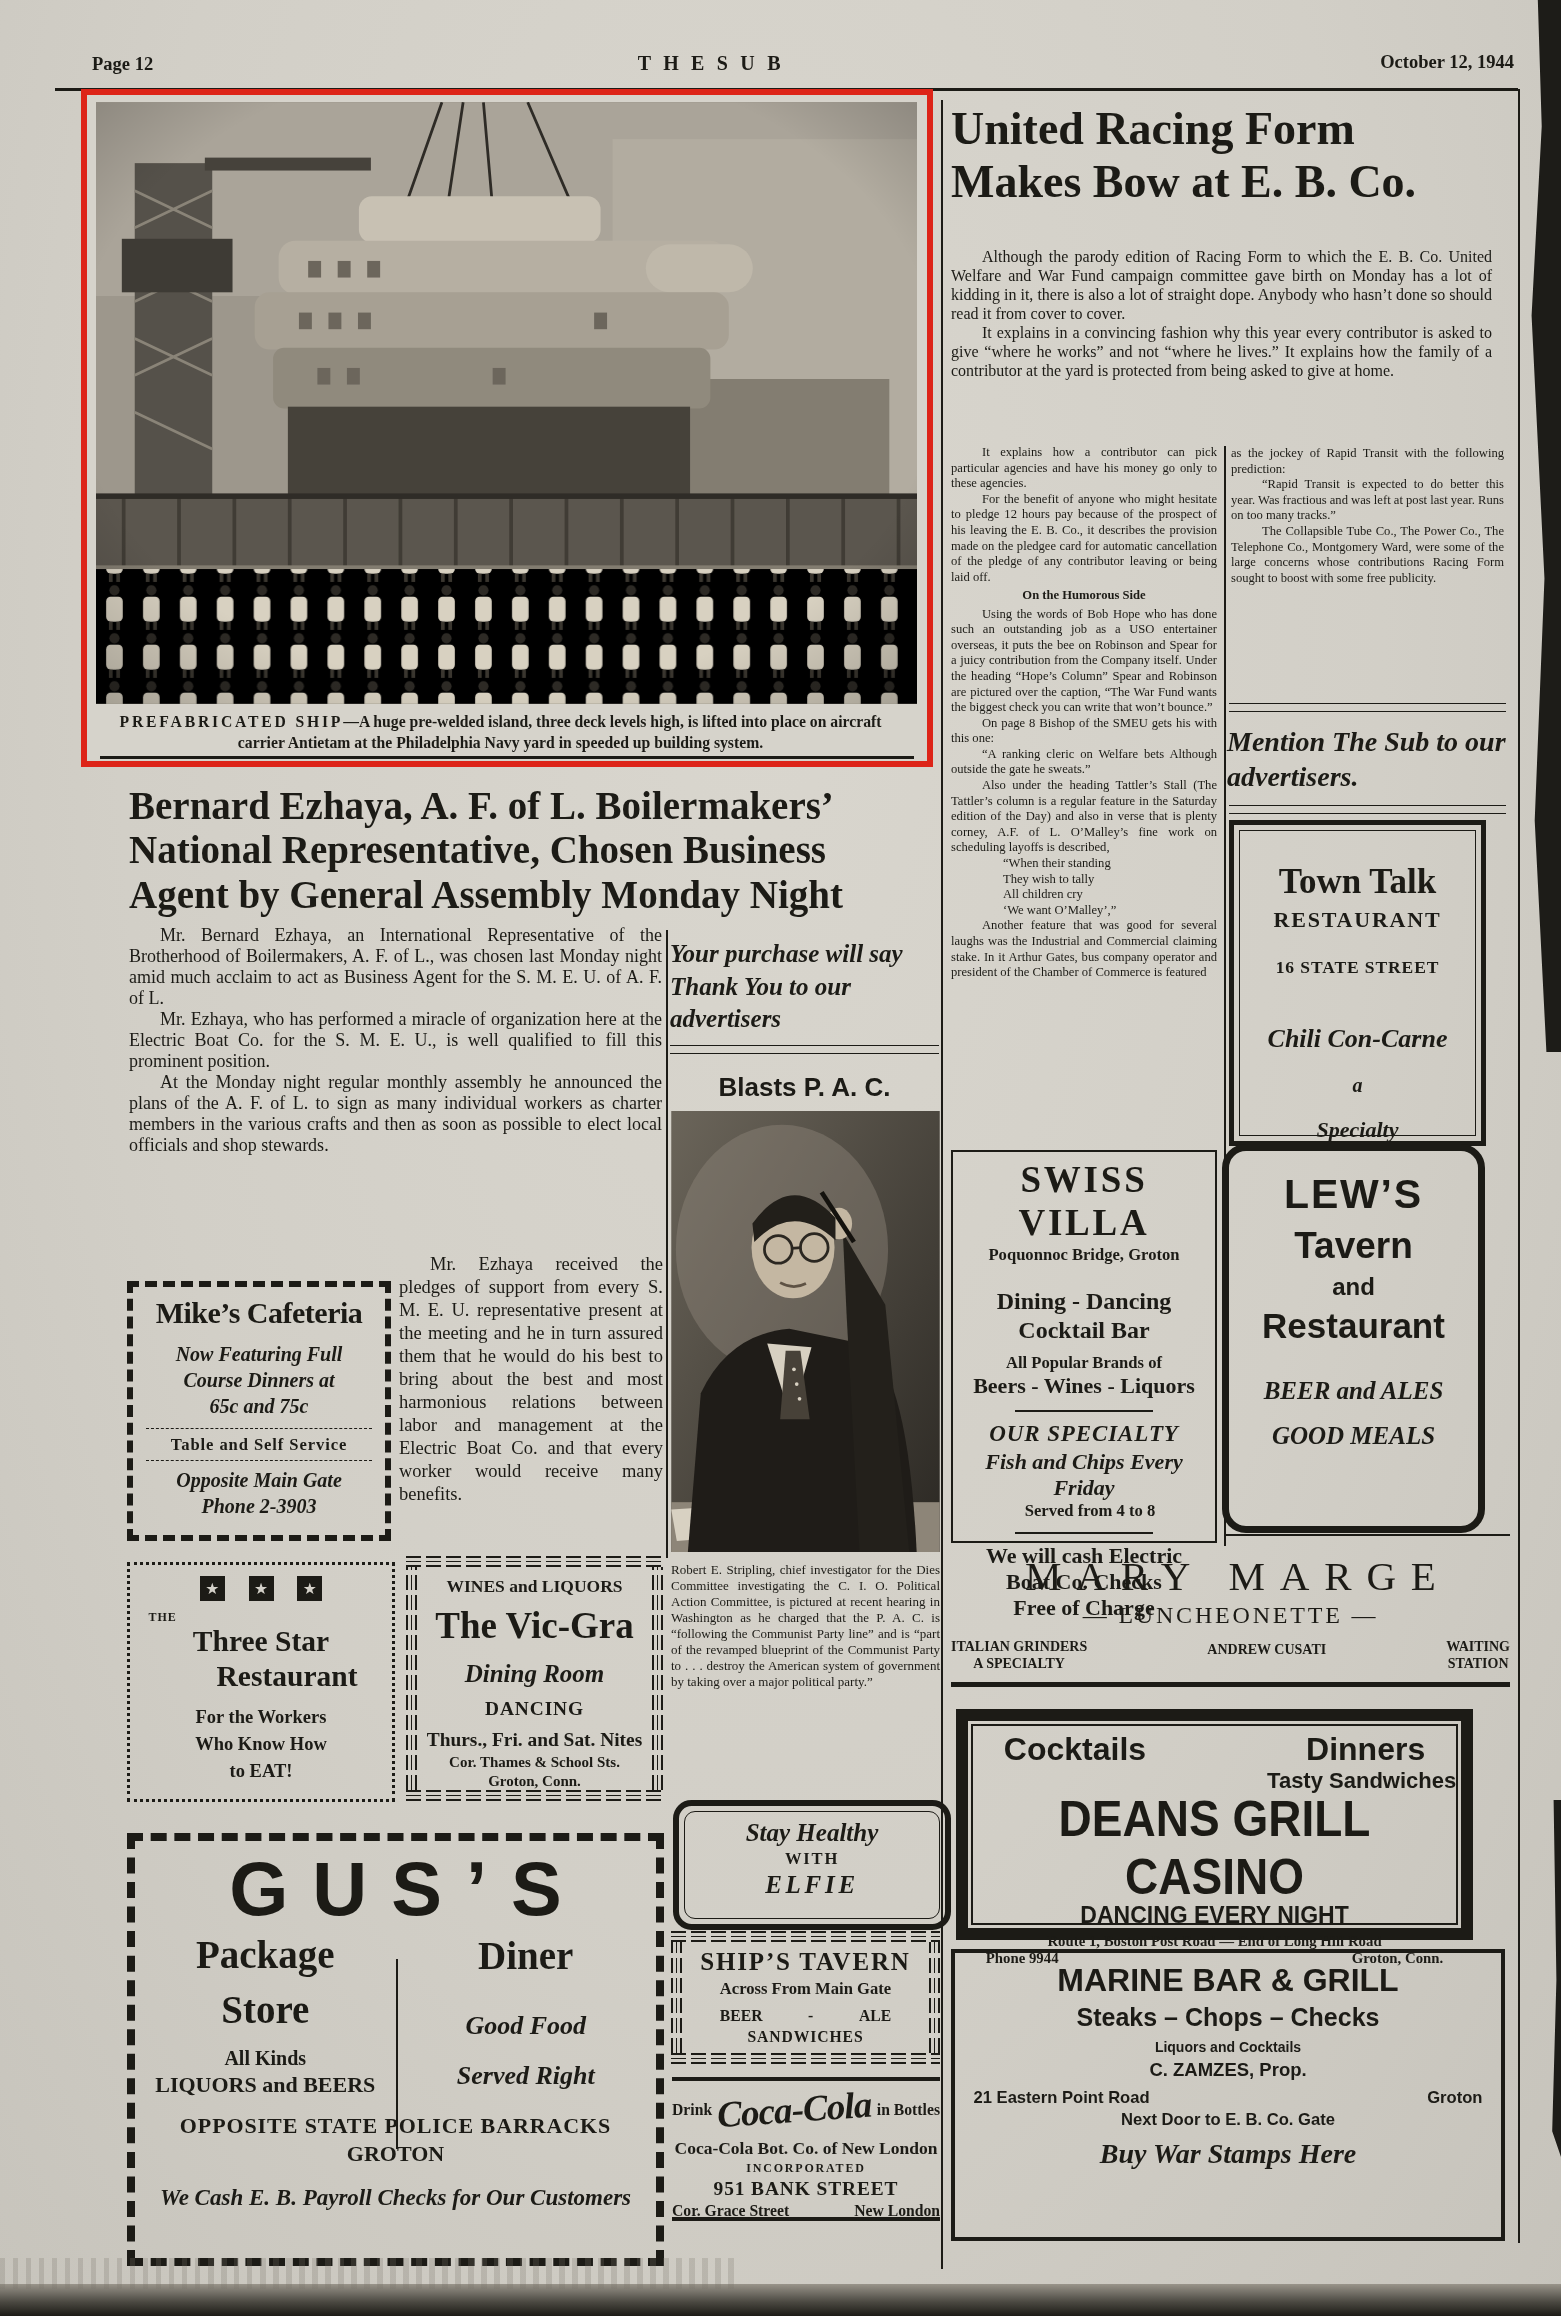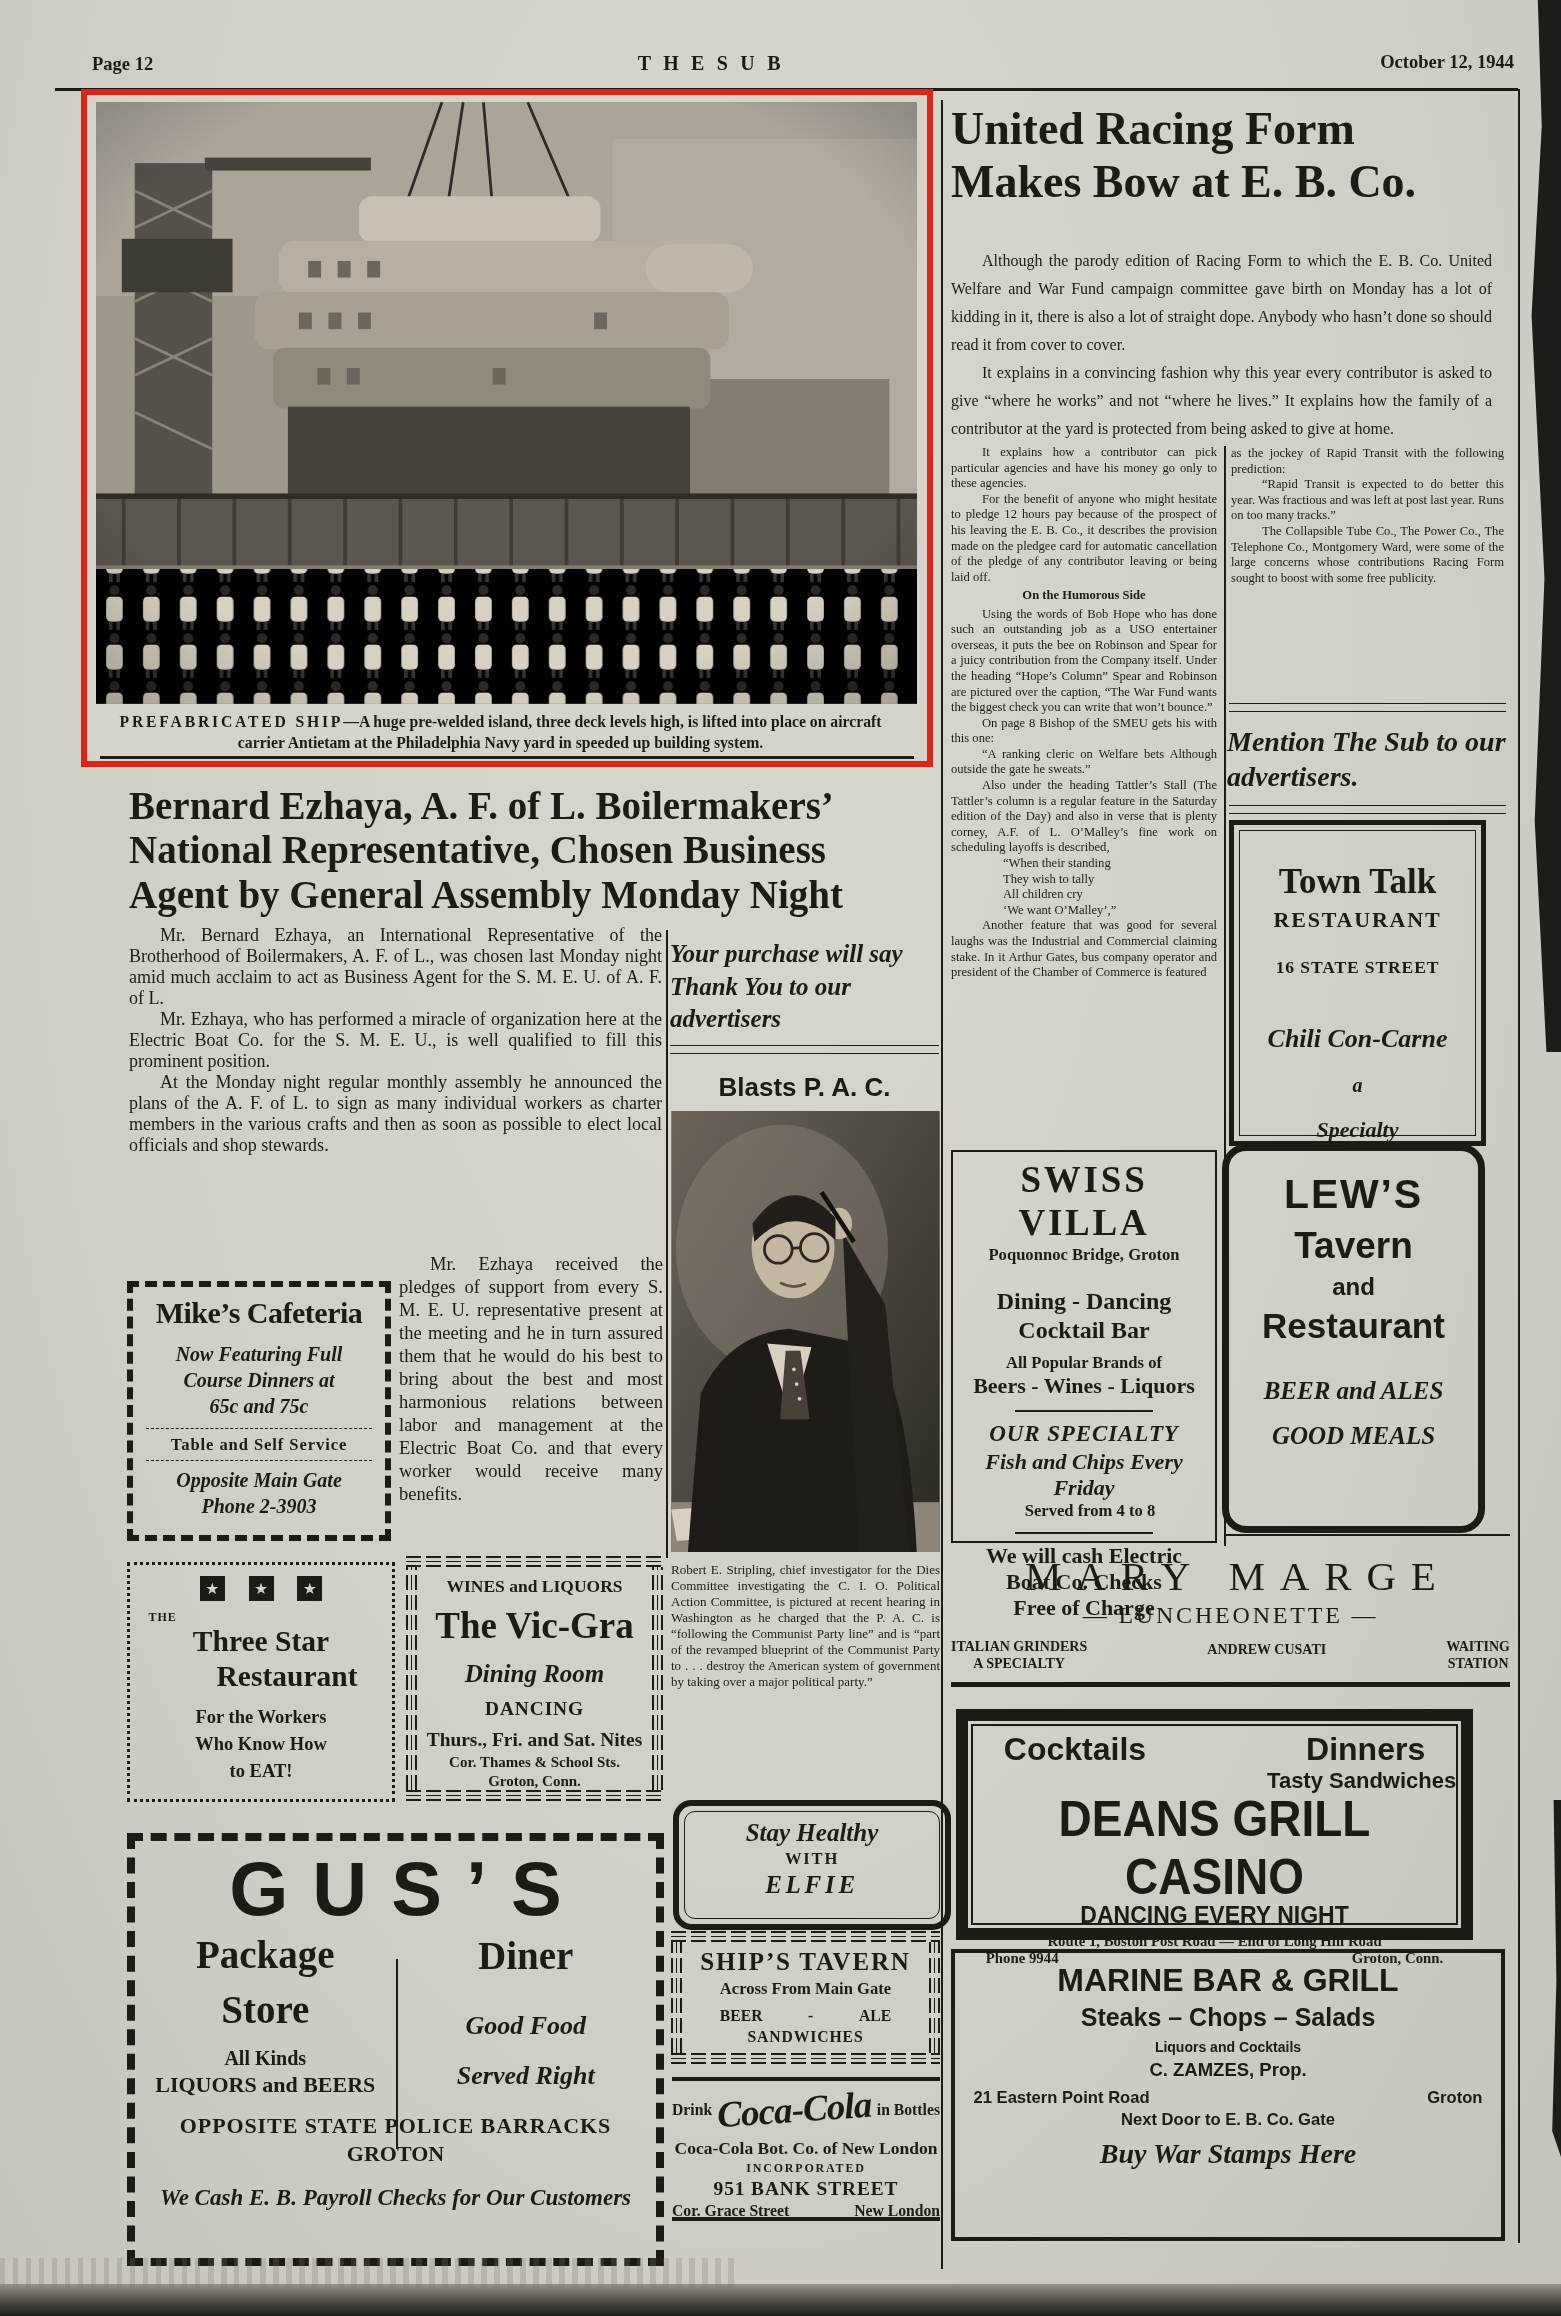--- a/index.html
+++ b/index.html
@@ -114,21 +114,21 @@
 
   <div class="abs vrule" style="left:666px;top:930px;height:628px;"></div>
   <div class="abs vrule" style="left:941px;top:100px;height:2169px;"></div>
   <div class="abs vrule" style="left:1224px;top:446px;height:1100px;"></div>
   <div class="abs vrule" style="left:1518px;top:89px;height:2154px;"></div>
 
   <div class="abs b" style="left:951px;top:102px;width:600px;font-size:46px;line-height:1.16;">
     <div>United Racing Form</div>
     <div>Makes Bow at E. B. Co.</div>
   </div>
-  <div class="abs just" style="left:951px;top:247px;width:541px;font-size:16px;line-height:28px;">
+  <div class="abs just" style="left:951px;top:247px;width:541px;font-size:16px;line-height:19px;">
     <p class="body-p">Although the parody edition of Racing Form to which the E. B. Co. United Welfare and War Fund campaign committee gave birth on Monday has a lot of kidding in it, there is also a lot of straight dope.  Anybody who hasn’t done so should read it from cover to cover.</p>
     <p class="body-p">It explains in a convincing fashion why this year every contributor is asked to give “where he works” and not “where he lives.”  It explains how the family of a contributor at the yard is protected from being asked to give at home.</p>
   </div>
 
   <div class="abs just smallcol" style="left:951px;top:445px;width:266px;height:698px;overflow:hidden;">
     <p class="body-p">It explains how a contributor can pick particular agencies and have his money go only to these agencies.</p>
     <p class="body-p">For the benefit of anyone who might hesitate to pledge 12 hours pay because of the prospect of his leaving the E. B. Co., it describes the provision made on the pledgee card for automatic cancellation of the pledge of any contributor leaving or being laid off.</p>
     <p class="ctr b" style="margin:2.8px 0;">On the Humorous Side</p>
     <p class="body-p">Using the words of Bob Hope who has done such an outstanding job as a USO entertainer overseas, it puts the bee on Robinson and Spear for a juicy contribution from the Company itself.  Under the heading “Hope’s Column” Spear and Robinson are pictured over the caption, “The War Fund wants the biggest check you can write that won’t bounce.”</p>
     <p class="body-p">On page 8 Bishop of the SMEU gets his with this one:</p>
@@ -383,21 +383,21 @@
       <div class="ctr b" style="font-size:14.8px;margin-top:3.7px;font-family:'Liberation Serif',serif;">Route 1, Boston Post Road — End of Long Hill Road</div>
       <div class="b" style="display:flex;justify-content:space-between;padding:0 13px;font-size:14.8px;font-family:'Liberation Serif',serif;">
         <span>Phone 9944</span>
         <span>Groton, Conn.</span>
       </div>
     </div>
   </div>
 
   <div class="abs sans" style="left:951px;top:1949px;width:546px;height:284px;border:4.6px solid var(--ink);">
     <div class="ctr b" style="font-size:32px;margin-top:9.2px;">MARINE BAR &amp; GRILL</div>
-    <div class="ctr b" style="font-size:25px;margin-top:3.7px;">Steaks – Chops – Salads</div>
+    <div class="ctr b" style="font-size:25px;margin-top:3.7px;">Steaks – Chops – Checks</div>
     <div class="ctr b" style="font-size:14px;margin-top:7.4px;">Liquors and Cocktails</div>
     <div class="ctr b" style="font-size:18.5px;margin-top:3.7px;">C. ZAMZES, Prop.</div>
     <div class="b" style="display:flex;justify-content:space-between;padding:0 18.5px;font-size:16.6px;margin-top:7.4px;">
       <span>21 Eastern Point Road</span>
       <span>Groton</span>
     </div>
     <div class="ctr b" style="font-size:16.6px;margin-top:1.8px;">Next Door to E. B. Co. Gate</div>
     <div class="ctr b i" style="font-size:28px;margin-top:7.4px;font-family:'Liberation Serif',serif;">Buy War Stamps Here</div>
   </div>
 

